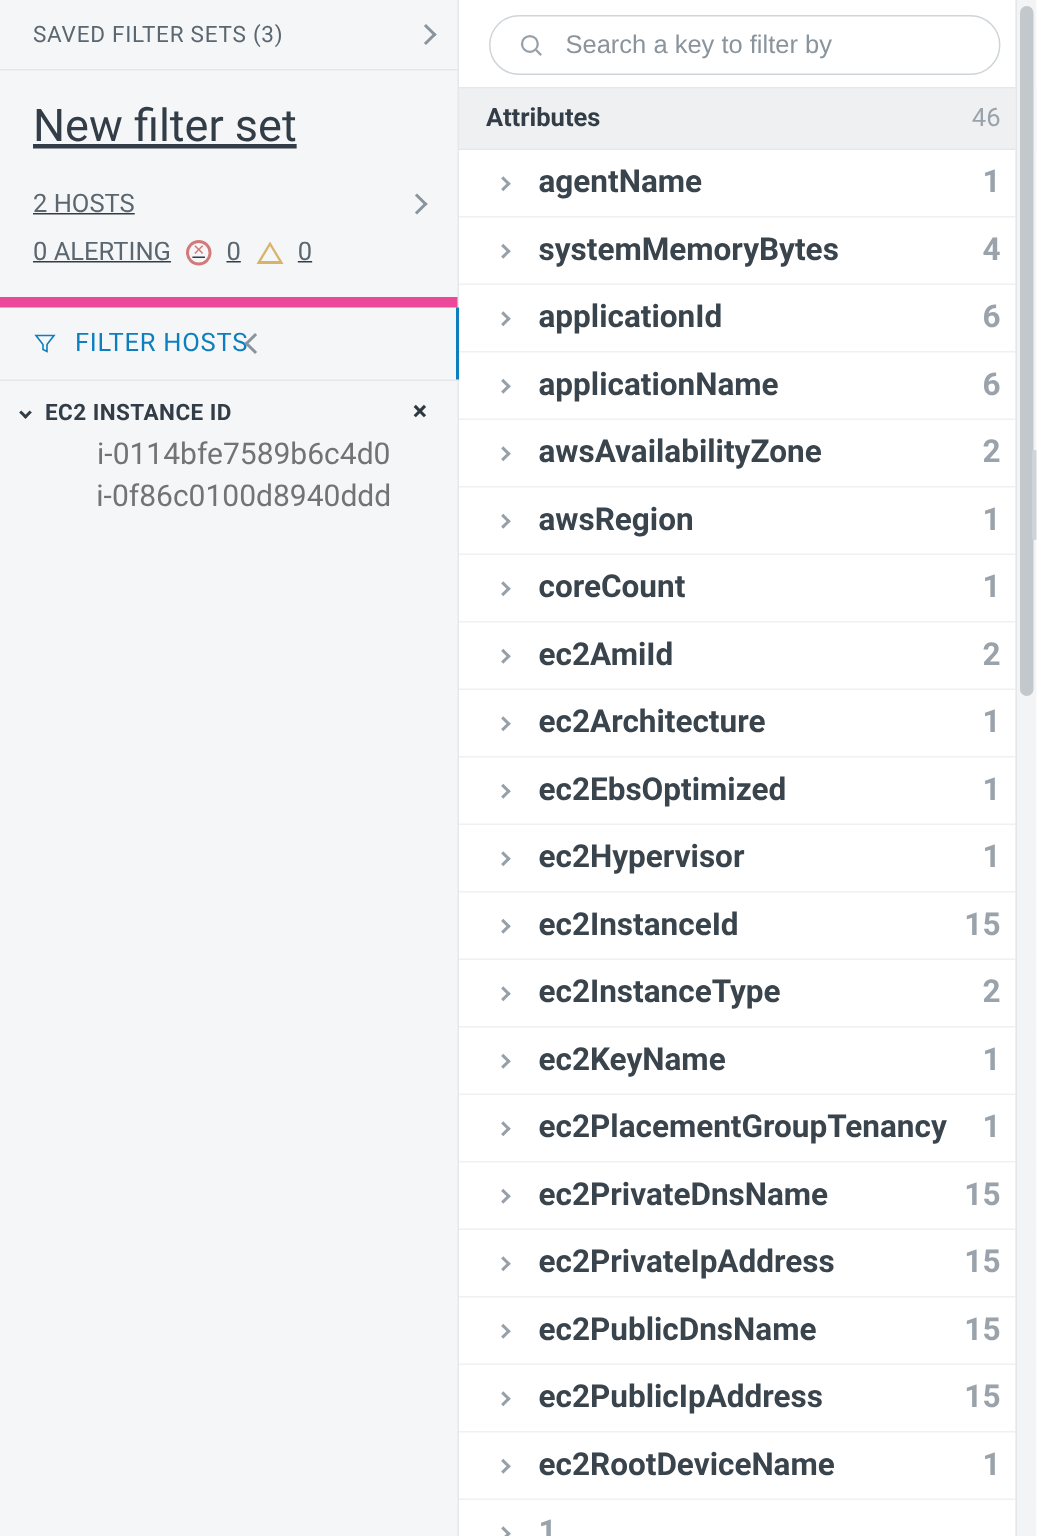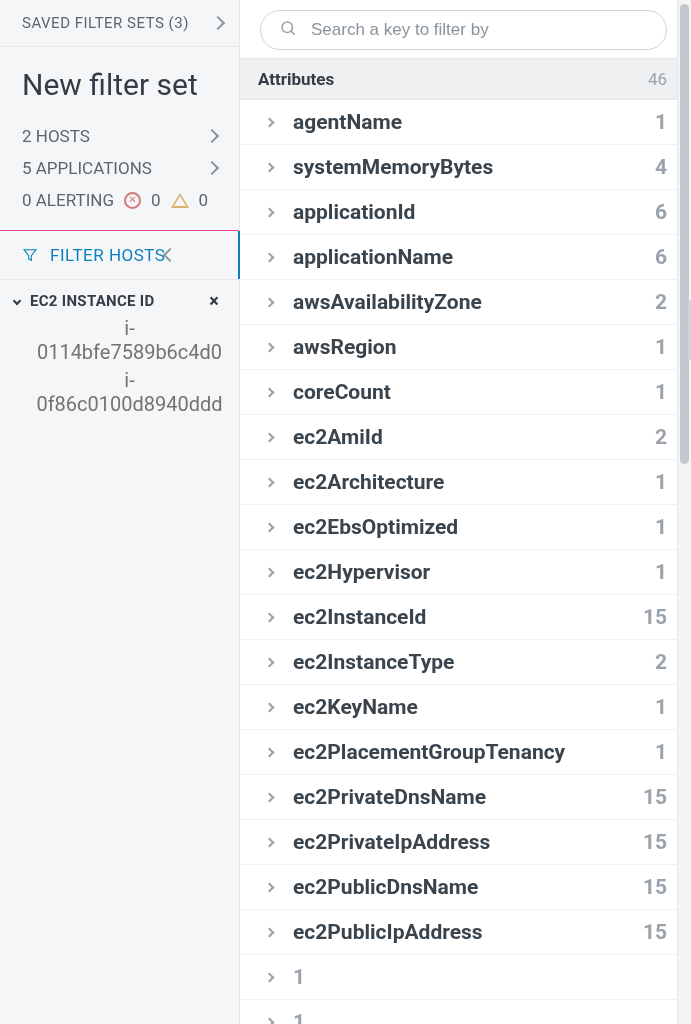--- a/index.html
+++ b/index.html
@@ -13,21 +13,21 @@
   }
   .app {
     display: flex;
     width: 691px;
     height: 1024px;
     position: relative;
   }
 
   
   .sidebar {
-    width: 240px;
+    width: 306px;
     background: #f5f6f7;
     border-right: 1px solid #e5e7e9;
     display: flex;
     flex-direction: column;
   }
 
   .saved-sets {
     display: flex;
     align-items: center;
     justify-content: space-between;
@@ -47,21 +47,22 @@
     padding: 3px;
   }
   .chevron-r { transform: rotate(-45deg); }
   .chevron-l { transform: rotate(135deg); }
   .chevron-d { transform: rotate(45deg); border-color:#333d47; }
 
   .small-chevron { width:6px;height:6px;padding:2px;border-width:0 2px 2px 0;}
 
   .filter-block {
     padding: 20px 22px;
-    border-bottom: 1px solid #ec4899;
+    border-bottom: 7px solid #ec4899;
+    text-decoration: underline;
   }
   .filter-title {
     font-size: 30px;
     color: #333d47;
     margin: 0 0 18px 0;
     font-weight: 400;
   }
   .summary-row {
     display:flex;
     align-items:center;
@@ -143,21 +144,21 @@
     flex:1;
     display:flex;
     flex-direction:column;
     background:#fff;
     position:relative;
   }
   .search-wrap {
     padding: 10px 24px 8px 20px;
   }
   .search {
-    display:flex;align-items:flex-start;gap:12px;
+    display:flex;align-items:center;gap:12px;
     border:1px solid #cfd4d8;border-radius:22px;
     padding: 8px 18px;
     background:#fff;
   }
   .search svg { width:18px;height:18px;stroke:#97a0a8;fill:none;stroke-width:2; }
   .search input {
     border:none;outline:none;flex:1;font-size:17px;color:#5b6770;
     background:transparent;
   }
   .search input::placeholder { color:#8a949c; }
@@ -215,24 +216,20 @@
     </div>
 
     <div class="filter-block">
       <h1 class="filter-title">New filter set</h1>
 
       <div class="summary-row">
         <span>2 HOSTS</span>
         <span class="chevron-r"></span>
       </div>
 
-      <div class="summary-row">
-        <span>5 APPLICATIONS</span>
-        <span class="chevron-r"></span>
-      </div>
 
       <div class="alerting-row">
         <span>0 ALERTING</span>
         <span class="alert-icon-err">✕</span>
         <span>0</span>
         <span class="alert-icon-warn"></span>
         <span>0</span>
       </div>
     </div>
 
@@ -371,20 +368,21 @@
           <span class="label">ec2PublicDnsName</span>
           <span class="cnt">15</span>
         </div>
         <div class="attr-row">
           <span class="chev"></span>
           <span class="label">ec2PublicIpAddress</span>
           <span class="cnt">15</span>
         </div>
         <div class="attr-row">
           <span class="chev"></span>
+          <span class="label">ec2RootDeviceName</span>
           <span class="cnt">1</span>
         </div>
         <div class="attr-row">
           <span class="chev"></span>
           <span class="cnt">1</span>
         </div>
         <div class="attr-row">
           <span class="chev"></span>
           <span class="label">ec2State</span>
           <span class="cnt">1</span>

